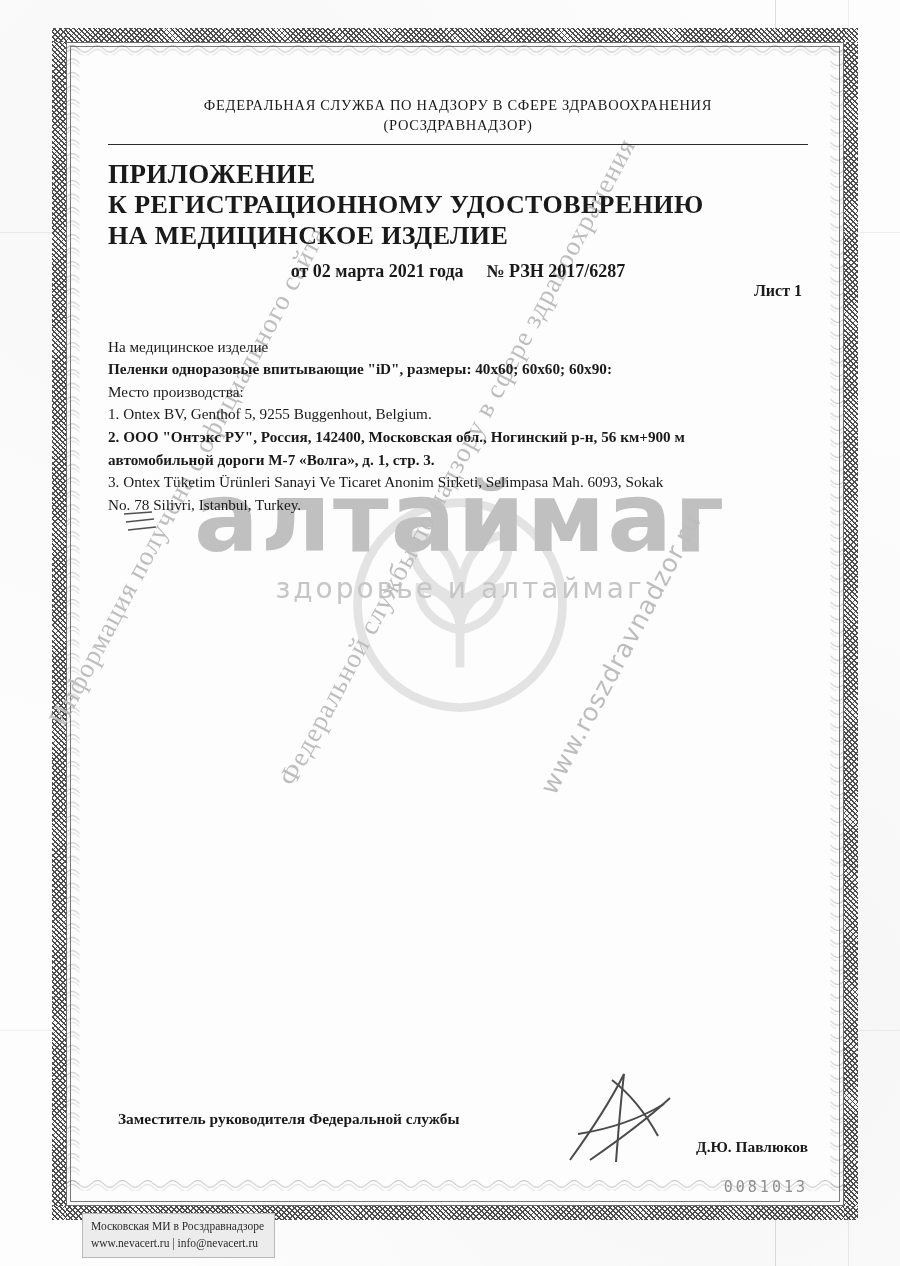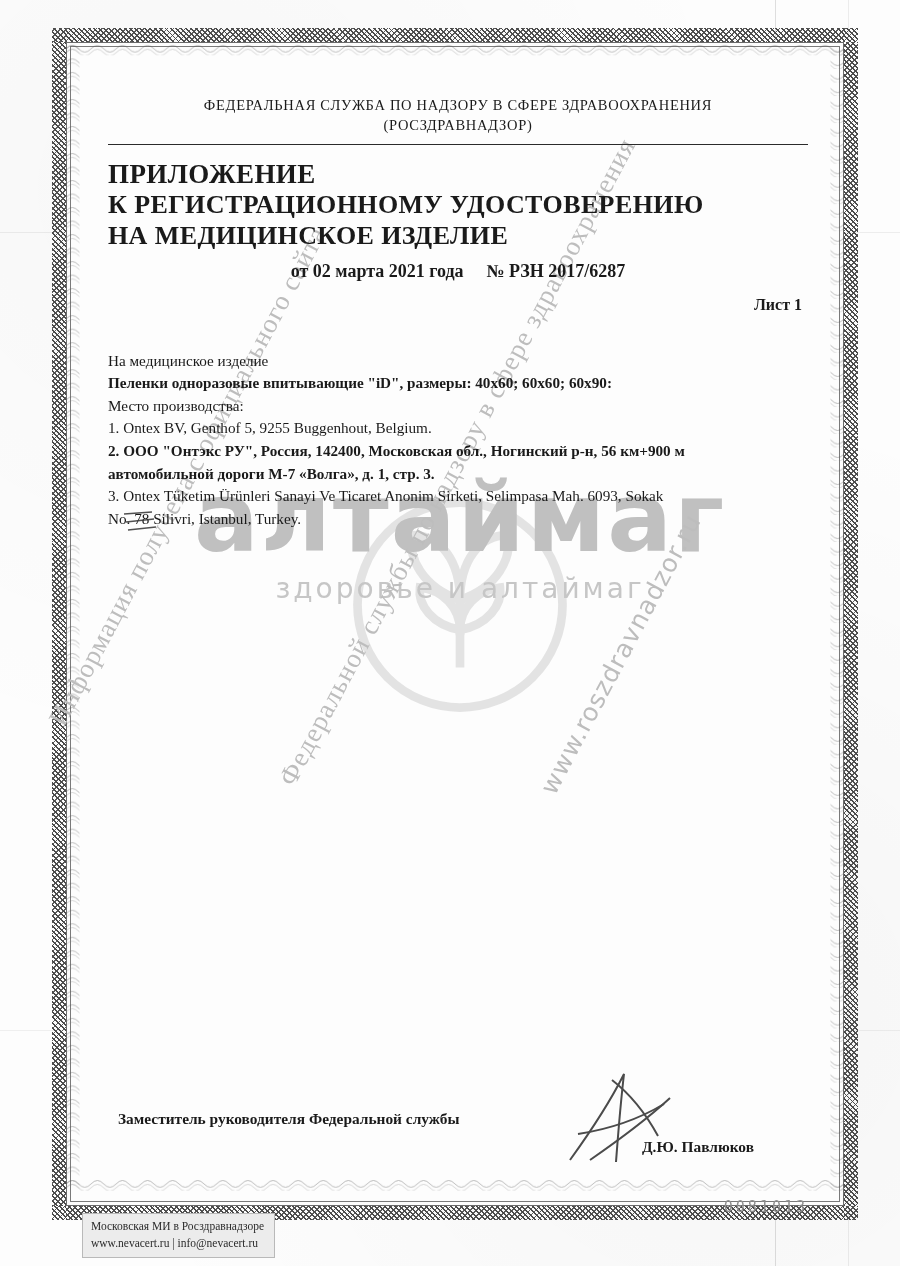--- a/index.html
+++ b/index.html
@@ -111,21 +111,20 @@
     margin-top: 10px;
     font-weight: bold;
     font-size: 18px;
   }
   .date-row .num-label { font-weight: bold; }
 
   .sheet-row {
     text-align: right;
     font-weight: bold;
     font-size: 16px;
-    margin-top: 14px;
     padding-right: 6px;
   }
 
   .body-block {
     margin-top: 36px;
     font-size: 15.2px;
     line-height: 1.42;
   }
   .body-block p { margin: 0 0 1px 0; }
   .body-block .b { font-weight: bold; }
@@ -199,21 +198,21 @@
     bottom: 108px;
     width: 690px;
     z-index: 6;
     font-size: 15.4px;
     font-weight: bold;
     line-height: 1.5;
   }
   #signature-block .left { float: left; width: 430px; }
   #signature-block .right {
     float: right;
-    text-align: center;
+    text-align: right;
     padding-top: 28px;
     width: 220px;
   }
   #signature-block:after { content: ""; display: block; clear: both; }
 
   #signature-scribble {
     position: absolute;
     left: 560px;
     bottom: 92px;
     width: 130px;
@@ -227,21 +226,21 @@
     top: 508px;
     width: 40px;
     height: 26px;
     z-index: 7;
     opacity: 0.85;
   }
 
   #doc-number {
     position: absolute;
     right: 92px;
-    bottom: 50px;
+    bottom: 70px;
     z-index: 6;
     font-family: "DejaVu Sans Mono", monospace;
     font-size: 15px;
     color: #8f8f8f;
     letter-spacing: 3px;
   }
 
   
   #footer-stamp {
     position: absolute;

